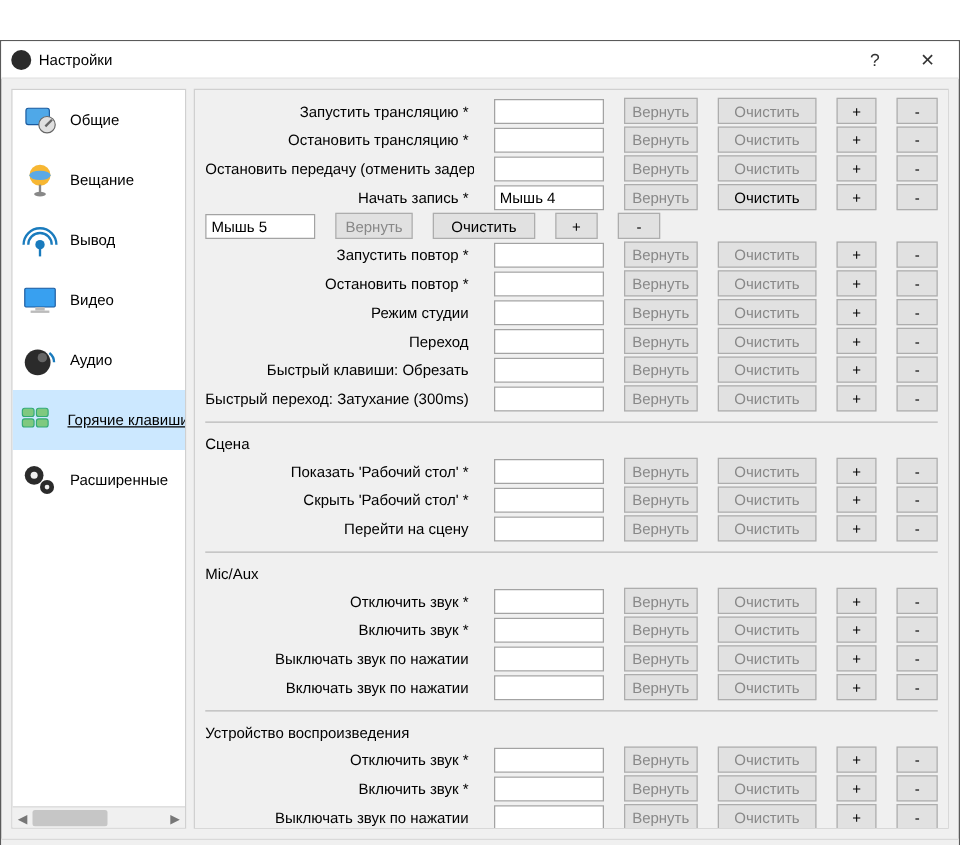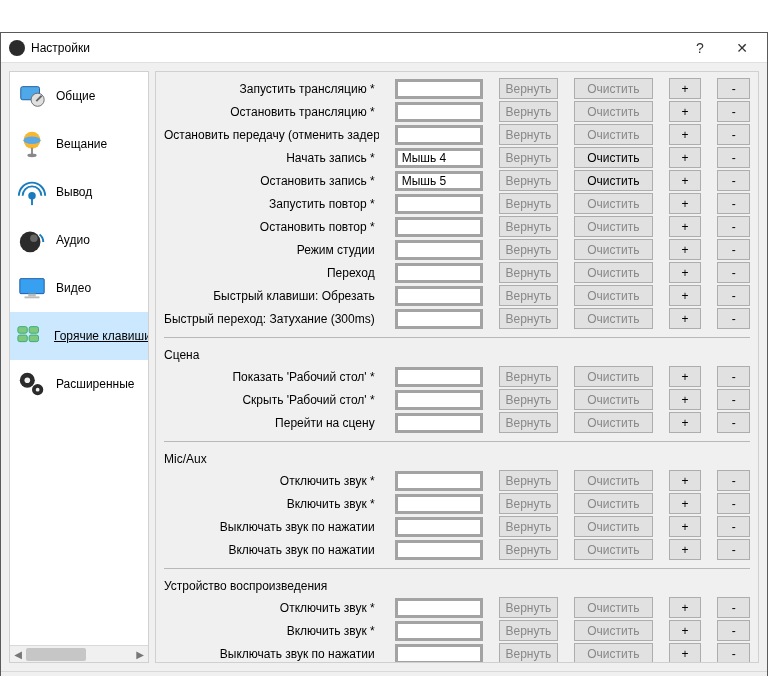--- a/index.html
+++ b/index.html
@@ -16,21 +16,21 @@
 .side-item.selected { background:#cce8ff;text-decoration:underline; }
 .side-icon { width:32px; height:32px; display:flex; align-items:center; justify-content:center; }
 .side-scroll { height:17px; background:#f0f0f0; border-top:1px solid #d9d9d9; display:flex; align-items:center; position:relative;}
 .side-scroll .thumb{ position:absolute; left:16px; top:2px; height:13px; width:60px; background:#c6c6c6; border-radius:2px;}
 .side-scroll .arr{position:absolute; top:0; width:16px; height:17px; display:flex; align-items:center; justify-content:center; color:#777; font-size:10px;}
 .side-scroll .al{left:0;} .side-scroll .ar{right:0;}
 .content { flex:1; background:#f0f0f0; border:1px solid #d0d0d0; padding:6px 8px 6px 8px; overflow-y:auto; position:relative; min-height:0;}
 .group-title { font-size:12px; color:#000; margin:10px 0 4px 0; }
 .row { display:flex; align-items:center; margin:0 0 2px 0; gap:16px; }
 .label { width:224px; text-align:right; font-size:12px; color:#000; padding-right:4px; white-space:nowrap; overflow:hidden; }
-.input { width:88px; height:20px; border:3px solid #a3a3a3; background:#fff; font-size:12px; padding:0 4px; }
+.input { width:88px; height:20px; border:1px solid #a3a3a3; background:#fff; font-size:12px; padding:0 4px; }
 .btn { height:21px; border:1px solid #adadad; background:#e1e1e1; font-size:12px; color:#888; display:flex; align-items:center; justify-content:center; cursor:default; }
 .btn.enabled{ color:#000; }
 .b-undo{ width:62px; } .b-clear{ width:82px; } .b-plus{ width:34px; color:#000;} .b-minus{ width:34px; color:#000;}
 hr.sep{ border:none; border-top:1px solid #b8b8b8; margin:8px 0 2px 0;}
 .footer { height:36px; display:flex; align-items:center; justify-content:flex-end; gap:6px; padding:0 10px; border-top:1px solid #d9d9d9; background:#f0f0f0;}
 .fbtn { width:77px; height:22px; border:1px solid #adadad; background:#e1e1e1; font-size:12px; display:flex; align-items:center; justify-content:center; cursor:pointer;}
 .fbtn.primary{ border:1px solid #0078d7; }
 .content::-webkit-scrollbar{width:17px;} .content::-webkit-scrollbar-track{background:#f0f0f0;} .content::-webkit-scrollbar-thumb{background:#c6c6c6;}
 </style>
 </head>
@@ -76,36 +76,36 @@
                 <path d="M6 20a10 10 0 0 1 20 0" fill="none" stroke="#1a7bbd" stroke-width="2"></path>
                 <path d="M2 20a14 14 0 0 1 28 0" fill="none" stroke="#1a7bbd" stroke-width="2"></path>
                 <rect x="15" y="22" width="2" height="8" fill="#1a7bbd"></rect>
               </svg>
             </span>
             <span>Вывод</span>
           </div>
           <div class="side-item">
             <span class="side-icon">
               <svg width="30" height="30" viewBox="0 0 32 32">
+                <rect x="3" y="6" width="26" height="16" rx="1" fill="#38a0f0" stroke="#1a5a9e"></rect>
+                <rect x="12" y="22" width="8" height="3" fill="#bbb"></rect>
+                <rect x="8" y="25" width="16" height="2" fill="#bbb"></rect>
+              </svg>
+            </span>
+            <span>Видео</span>
+          </div>
+          <div class="side-item">
+            <span class="side-icon">
+              <svg width="30" height="30" viewBox="0 0 32 32">
                 <circle cx="14" cy="18" r="11" fill="#2b2b2b"></circle>
                 <circle cx="18" cy="14" r="4" fill="#666"></circle>
                 <path d="M24 10 q4 3 4 8" fill="none" stroke="#1a7bbd" stroke-width="2"></path>
               </svg>
             </span>
             <span>Аудио</span>
-          </div>
-          <div class="side-item">
-            <span class="side-icon">
-              <svg width="30" height="30" viewBox="0 0 32 32">
-                <rect x="3" y="6" width="26" height="16" rx="1" fill="#38a0f0" stroke="#1a5a9e"></rect>
-                <rect x="12" y="22" width="8" height="3" fill="#bbb"></rect>
-                <rect x="8" y="25" width="16" height="2" fill="#bbb"></rect>
-              </svg>
-            </span>
-            <span>Видео</span>
           </div>
           <div class="side-item selected">
             <span class="side-icon">
               <svg width="30" height="30" viewBox="0 0 32 32">
                 <rect x="2" y="6" width="10" height="7" rx="2" fill="#7fc97f" stroke="#3a7"></rect>
                 <rect x="14" y="6" width="10" height="7" rx="2" fill="#7fc97f" stroke="#3a7"></rect>
                 <rect x="2" y="15" width="10" height="7" rx="2" fill="#7fc97f" stroke="#3a7"></rect>
                 <rect x="14" y="15" width="10" height="7" rx="2" fill="#7fc97f" stroke="#3a7"></rect>
               </svg>
             </span>
@@ -157,21 +157,20 @@
         </div>
         <div class="row">
           <div class="label">Начать запись *</div>
           <input class="input" value="Мышь 4" style="">
           <div class="btn b-undo">Вернуть</div>
           <div class="btn b-clear enabled">Очистить</div>
           <div class="btn b-plus">+</div>
           <div class="btn b-minus">-</div>
         </div>
         <div class="row">
-          <div class="label">Остановить запись *</div>
           <input class="input" value="Мышь 5" style="">
           <div class="btn b-undo">Вернуть</div>
           <div class="btn b-clear enabled">Очистить</div>
           <div class="btn b-plus">+</div>
           <div class="btn b-minus">-</div>
         </div>
         <div class="row">
           <div class="label">Запустить повтор *</div>
           <input class="input" style="">
           <div class="btn b-undo">Вернуть</div>

